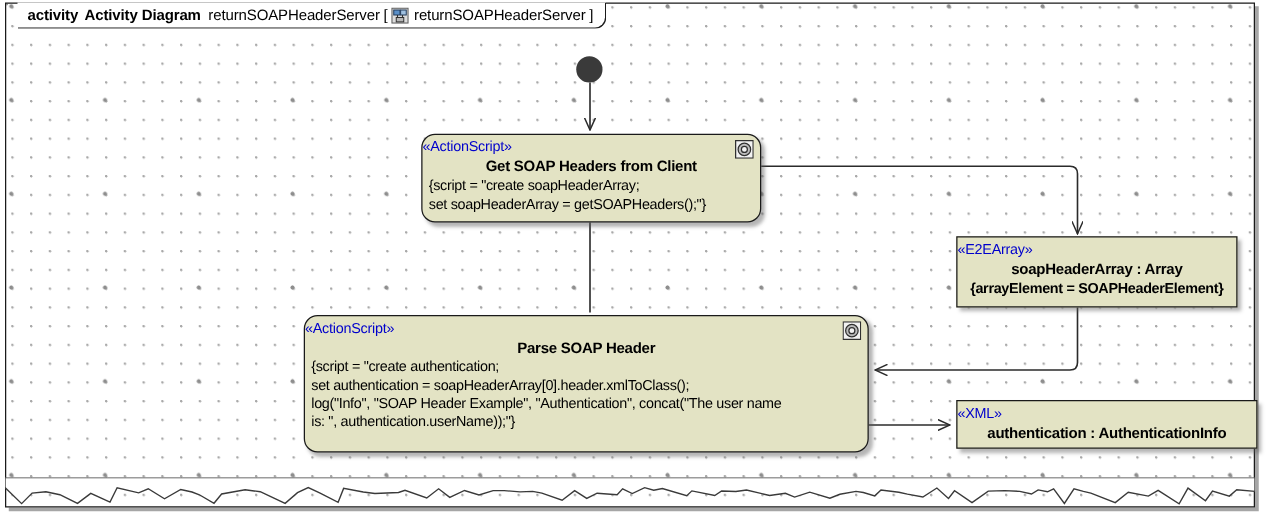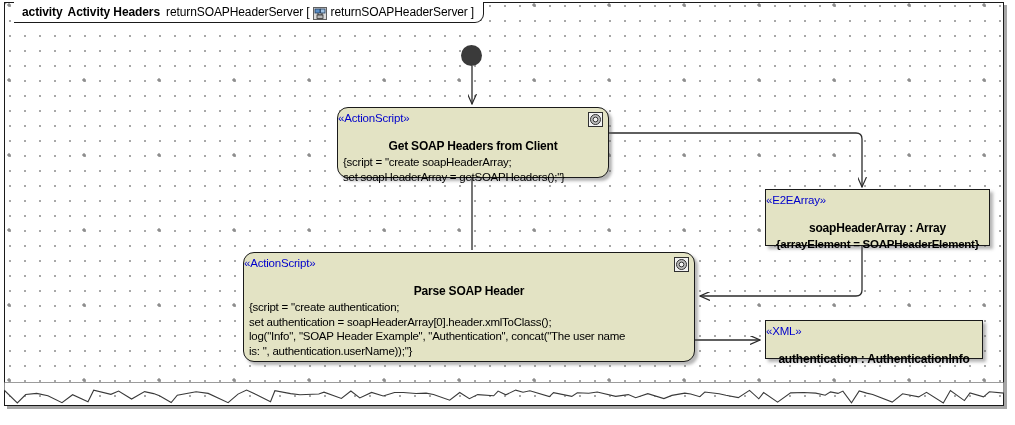--- a/index.html
+++ b/index.html
@@ -131,21 +131,20 @@
     letter-spacing: -0.2px;
   }
   .title {
     text-align: center;
     color: #000000;
     font-size: 12px;
     font-weight: bold;
     line-height: 15px;
     padding-top: 1px;
     letter-spacing: -0.2px;
-    margin-top: 13px;
   }
   .body {
     color: #000000;
     font-size: 11.5px;
     line-height: 14.5px;
     padding: 1px 5px 0 5px;
     letter-spacing: -0.25px;
     white-space: pre-wrap;
   }
   .body.center { text-align: center; font-weight: bold; }
@@ -183,21 +182,21 @@
 
 <div id="canvas">
 
   <div id="frame">
     <div id="grid"></div>
     <div id="gridmajor"></div>
   </div>
 
   <div id="header-tab">
     <span class="kw">activity</span>
-    <span class="kw" style="margin-left:5px;">Activity Headers</span>
+    <span class="kw" style="margin-left:5px;">Activity Diagram</span>
     <span class="nm">returnSOAPHeaderServer</span>
     <span class="br">[</span>
     <span class="act-icon">
       <svg width="14" height="13" viewBox="0 0 14 13">
         <rect x="0.5" y="0.5" width="13" height="12" fill="#dcdcdc" stroke="#606060" stroke-width="1"></rect>
         <rect x="2" y="2" width="5" height="4" fill="#5a8fc8" stroke="#203a5a" stroke-width="0.8"></rect>
         <rect x="7.5" y="2" width="4.5" height="4" fill="#9fc0e0" stroke="#203a5a" stroke-width="0.8"></rect>
         <path d="M5 6 L5 8 L9 8 L9 6" fill="none" stroke="#303030" stroke-width="0.9"></path>
         <rect x="4" y="8" width="6" height="3.5" fill="#b8b8b8" stroke="#303030" stroke-width="0.8"></rect>
       </svg>
@@ -265,21 +264,21 @@
 log("Info", "SOAP Header Example", "Authentication", concat("The user name
 is: ", authentication.userName));"}</div>
   </div>
 
   <div class="node" style="left:765px; top:189px; width:225px; height:57px;">
     <div class="stereo">«E2EArray»</div>
     <div class="title">soapHeaderArray : Array</div>
     <div class="body center">{arrayElement = SOAPHeaderElement}</div>
   </div>
 
-  <div class="node" style="left:765px; top:320px; width:218px; height:39px;">
+  <div class="node" style="left:765px; top:320px; width:241px; height:39px;">
     <div class="stereo">«XML»</div>
     <div class="title">authentication : AuthenticationInfo</div>
   </div>
 
   <svg id="torn" viewBox="0 0 1000 26" preserveAspectRatio="none">
     <path id="torn-path" fill="#ffffff" stroke="#3a3a3a" stroke-width="1.1" stroke-linejoin="miter" d="M0,0 L0,8.0 L13.3,20.9 L21.7,12.5 L32.7,11.4 L43.9,13.8 L58.0,20.7 L68.6,12.7 L84.0,19.7 L89.7,8.2 L106.9,12.3 L114.6,9.0 L127.6,17.0 L140.6,9.6 L149.6,11.6 L155.5,13.8 L167.2,20.6 L173.3,13.2 L192.1,9.8 L204.2,11.4 L224.1,20.7 L234.0,12.1 L242.6,8.1 L252.1,12.5 L266.5,19.8 L270.9,8.7 L286.6,11.6 L295.9,12.8 L314.8,12.0 L320.0,10.2 L337.4,16.4 L346.9,9.0 L355.8,15.9 L367.6,10.4 L379.2,14.0 L390.5,10.5 L399.4,10.5 L412.0,11.5 L422.1,11.1 L429.5,12.5 L445.7,18.2 L455.7,10.5 L465.4,16.7 L473.7,12.6 L489.7,13.8 L494.1,9.1 L501.8,12.8 L511.7,8.1 L519.0,10.2 L525.9,8.8 L545.4,14.6 L549.5,10.7 L567.8,14.4 L573.3,10.8 L584.7,11.2 L593.2,10.0 L611.7,14.4 L624.3,12.6 L631.7,15.7 L643.8,11.7 L659.9,16.6 L667.9,13.4 L680.8,11.1 L686.7,12.0 L695.8,14.7 L700.8,10.0 L715.1,11.8 L721.9,13.3 L734.3,15.6 L745.5,8.4 L754.8,16.8 L759.6,10.6 L773.6,20.1 L786.6,10.9 L799.7,10.5 L811.8,11.1 L821.2,13.2 L826.5,9.9 L834.0,11.4 L838.9,9.1 L847.5,20.8 L855.2,9.0 L862.7,11.1 L868.7,12.5 L888.2,20.1 L898.6,11.8 L914.7,14.9 L922.5,10.3 L939.3,21.0 L946.4,8.5 L960.4,18.6 L966.0,10.9 L979.5,14.9 L985.4,9.8 L1000.0,11.1 L1000.0,11.6 L1000,0 Z"></path>
   </svg>
 
 </div>
 

